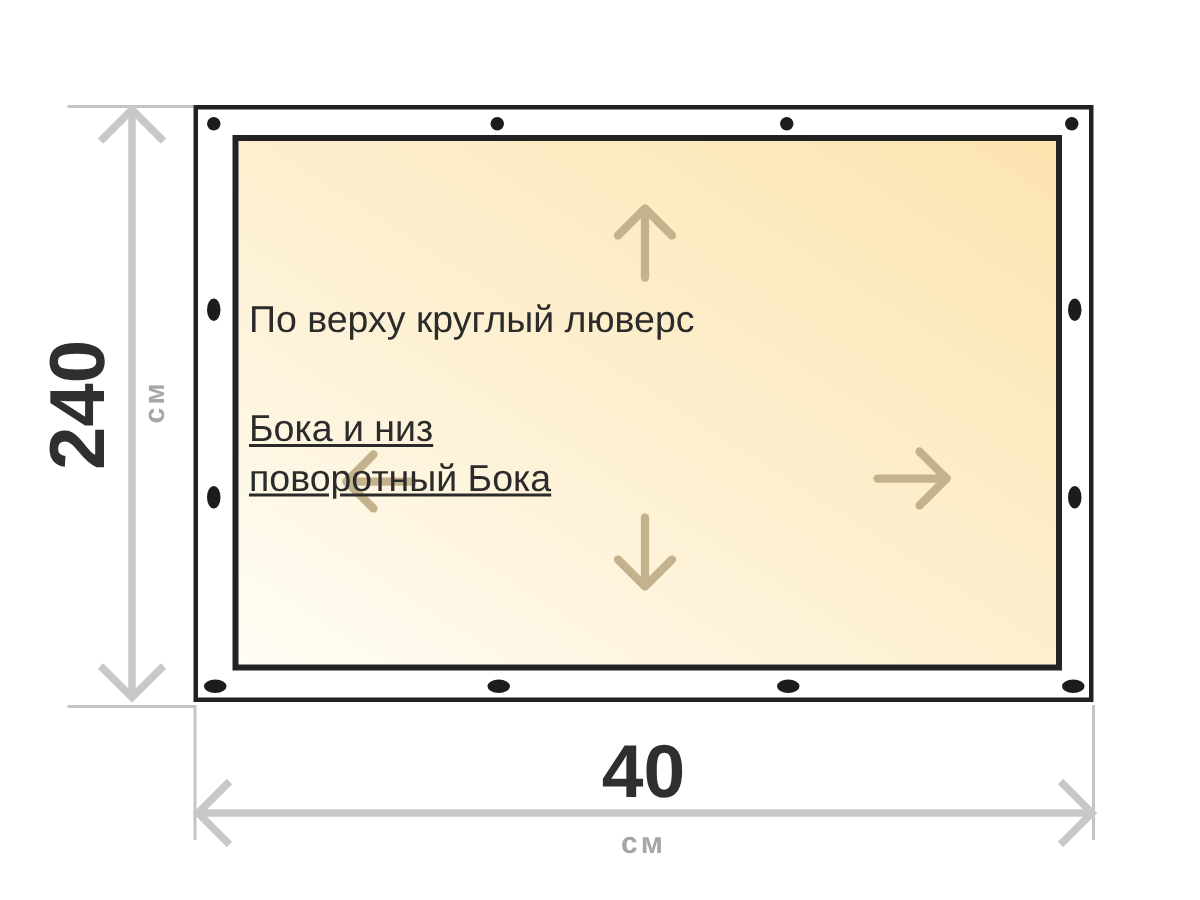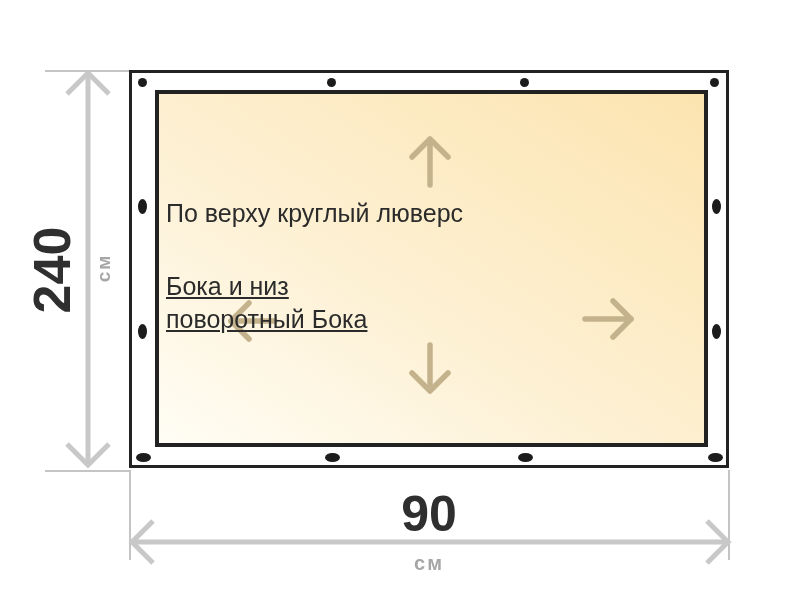--- a/index.html
+++ b/index.html
@@ -59,21 +59,21 @@
     <polyline points="7,380 28,401 49,380"></polyline>
   </svg>
   <div class="dim-value center-anchor-rot" style="left:52px;top:270px;font-size:52px;">240</div>
   <div class="dim-unit center-anchor-rot" style="left:104px;top:268px;font-size:19px;">см</div>
 
   <svg class="dim-svg" style="left:123px;top:514px;" width="614" height="56" viewBox="0 0 614 56">
     <line x1="10" y1="28" x2="604" y2="28"></line>
     <polyline points="30,7 9,28 30,49"></polyline>
     <polyline points="584,7 605,28 584,49"></polyline>
   </svg>
-  <div class="dim-value center-anchor" style="left:429px;top:514px;font-size:50px;">90</div>
+  <div class="dim-value center-anchor" style="left:429px;top:514px;font-size:50px;">40</div>
   <div class="dim-unit center-anchor" style="left:429px;top:563px;font-size:20px;">см</div>
 
   <div class="banner-outer"></div>
 
   <div class="grommet" style="left:138px;top:78px;width:9px;height:9px;"></div>
   <div class="grommet" style="left:327px;top:78px;width:9px;height:9px;"></div>
   <div class="grommet" style="left:520px;top:78px;width:9px;height:9px;"></div>
   <div class="grommet" style="left:710px;top:78px;width:9px;height:9px;"></div>
 
   <div class="grommet" style="left:138px;top:199px;width:9px;height:15px;"></div>

